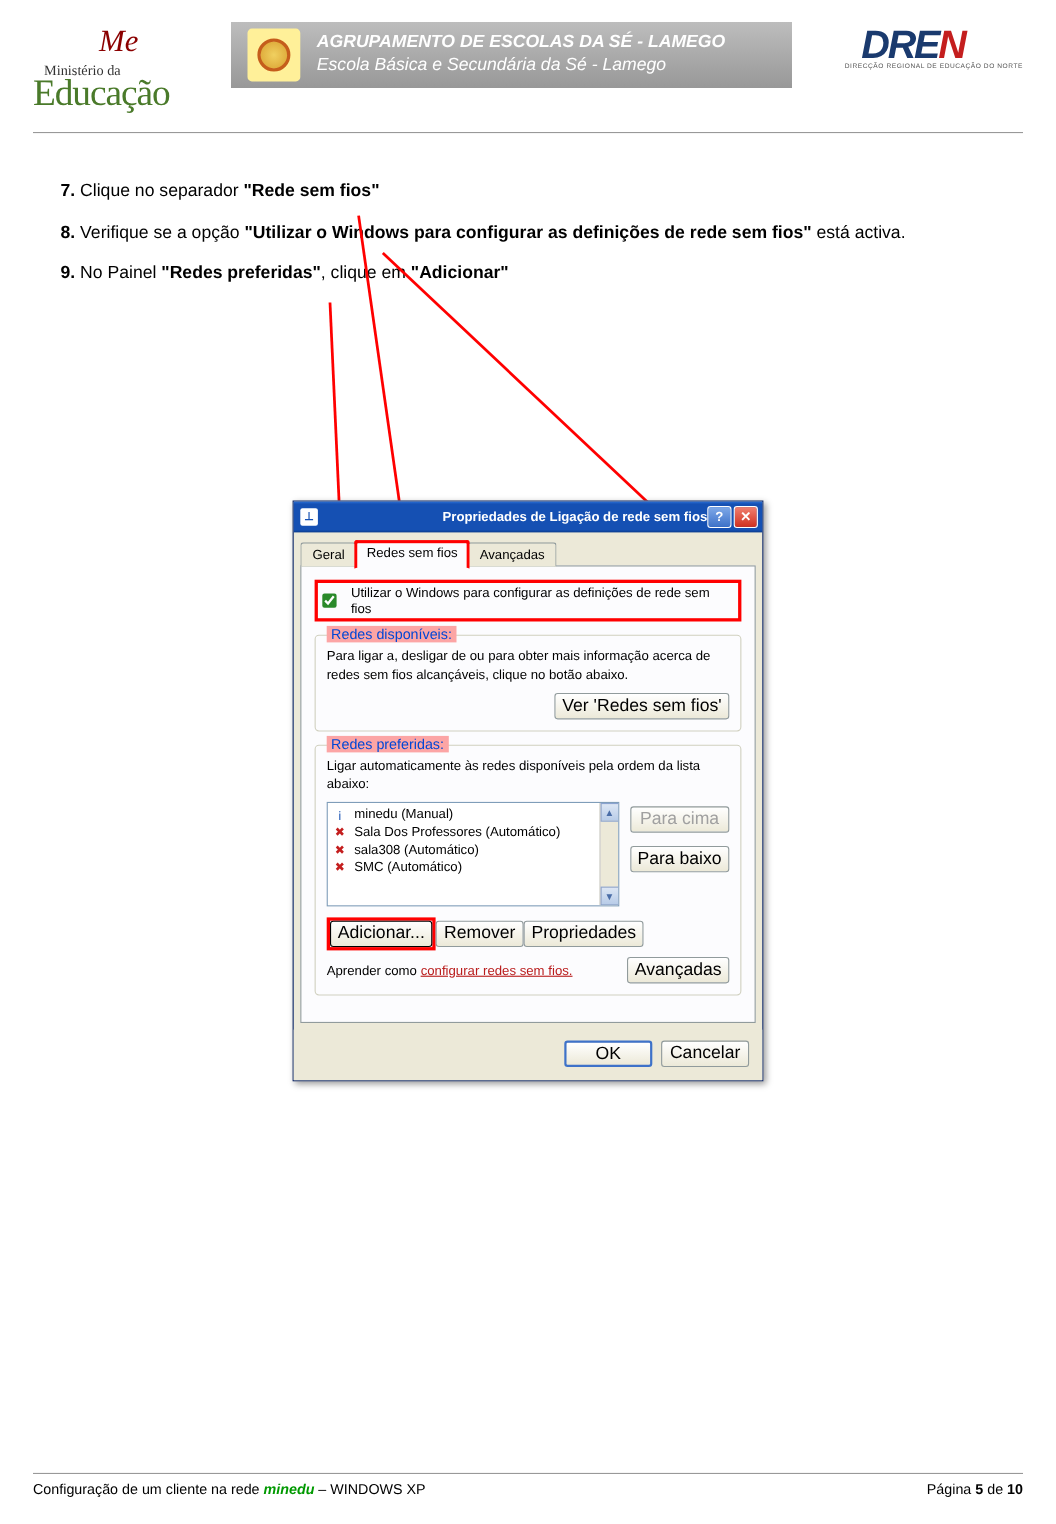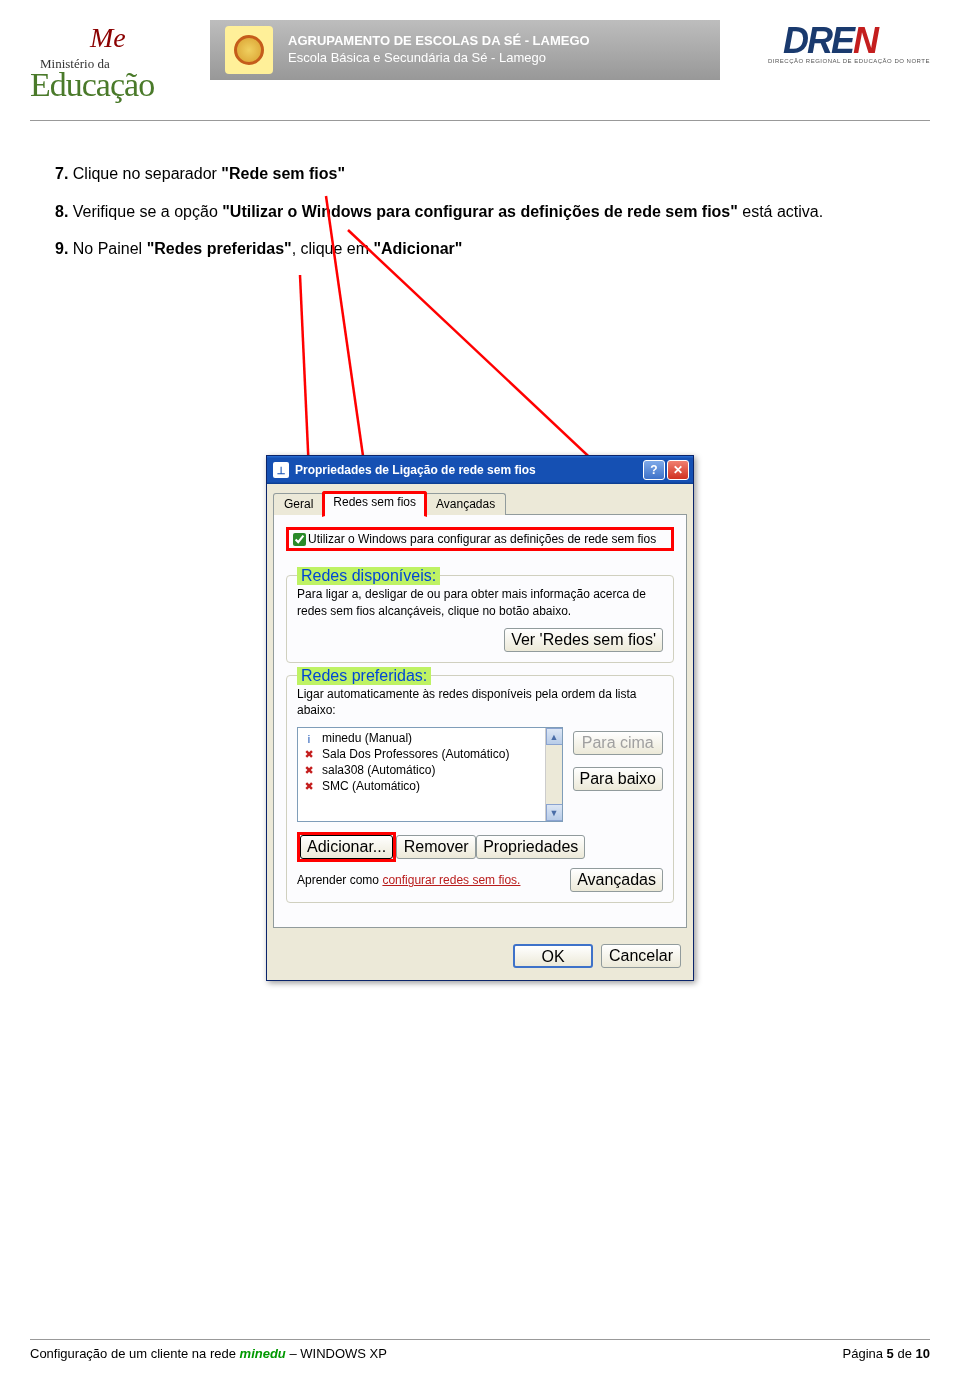--- a/index.html
+++ b/index.html
@@ -69,21 +69,21 @@
     align-items: center;
     justify-content: center;
   }
   .banner-icon-inner {
     width: 30px;
     height: 30px;
     border: 3px solid #c55d1b;
     border-radius: 50%;
     background: radial-gradient(#f0d060, #d9a030);
   }
-  .banner-text { color: #fff; font-size: 13px; line-height: 1.3; }
+  .banner-text { color: #fff; font-size: 16px; line-height: 1.3; font-style: italic; }
   .banner-text .line1 { font-weight: bold; }
   .logo-dren {
     width: 200px;
     text-align: center;
     position: relative;
   }
   .dren-letters {
     font-size: 36px;
     font-weight: 900;
     font-style: italic;
@@ -160,21 +160,21 @@
     height: 16px;
     margin-right: 6px;
     background: #fff;
     border-radius: 2px;
     display: flex;
     align-items: center;
     justify-content: center;
     color: #1550b3;
     font-size: 10px;
   }
-  .title-bar .title-text { flex: 1; }
+  .title-bar .title-text { flex: 1; text-align: right; }
   .title-buttons { display: flex; gap: 2px; }
   .title-btn {
     width: 22px;
     height: 20px;
     background: linear-gradient(#7fa9e8, #3e72c9);
     border: 1px solid #fff;
     border-radius: 3px;
     color: #fff;
     font-size: 12px;
     font-weight: bold;
@@ -216,43 +216,42 @@
 
   .tab-panel {
     margin: 0 6px 6px 6px;
     border: 1px solid #919b9c;
     background: #fcfcfe;
     padding: 12px 12px 12px 12px;
   }
 
   .checkbox-row {
     display: flex;
-    align-items: center;
-    gap: 2px;
+    gap: 13px;
     border: 3px solid #ff0000;
     padding: 2px 4px;
-    margin-bottom: 24px;
+    margin-bottom: 12px;
   }
   .checkbox-row input { accent-color: #2a8a2a; }
   .checkbox-row label { font-size: 12px; }
 
   .group-box {
     border: 1px solid #d0d0bf;
     border-radius: 4px;
     padding: 10px 10px 10px 10px;
     margin-bottom: 12px;
     position: relative;
   }
   .group-box .legend {
     position: absolute;
     top: -9px;
     left: 10px;
-    background: #bef264;
+    background: #fca5a5;
     padding: 0 4px;
-    font-size: 16px;
+    font-size: 13px;
     color: #0046d5;
   }
   .group-box p { font-size: 12px; line-height: 1.4; margin-bottom: 8px; }
 
   .btn-row-right { display: flex; justify-content: flex-end; gap: 6px; }
   .btn-row-left { display: flex; gap: 0; }
   .xp-btn {
     background: linear-gradient(#fff, #ece9d8);
     border: 1px solid #919b9c;
     border-radius: 3px;

